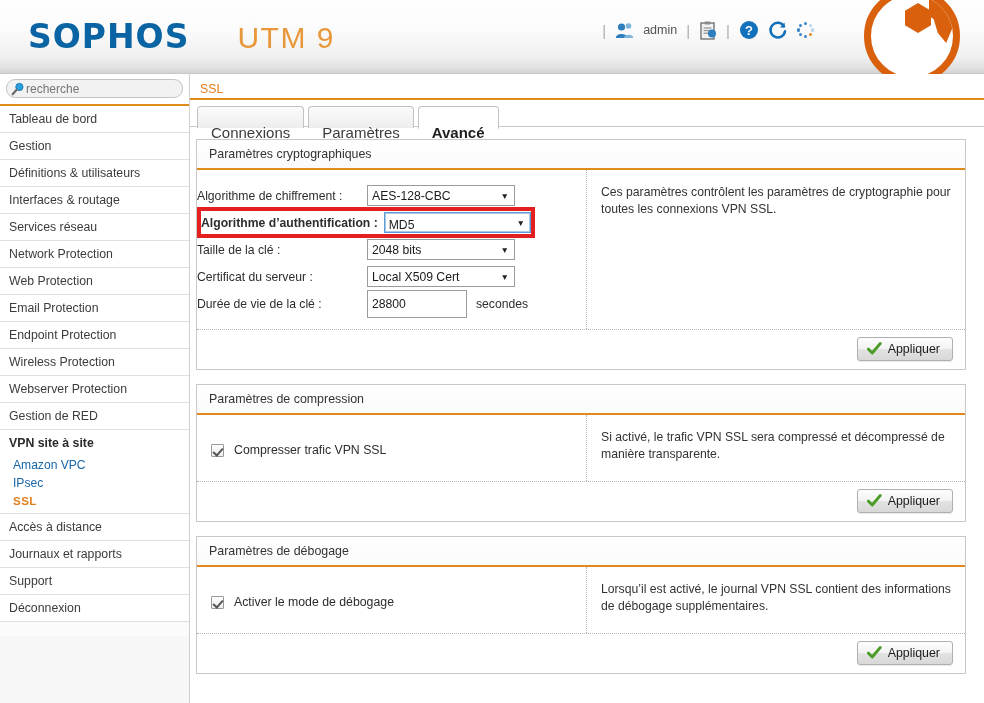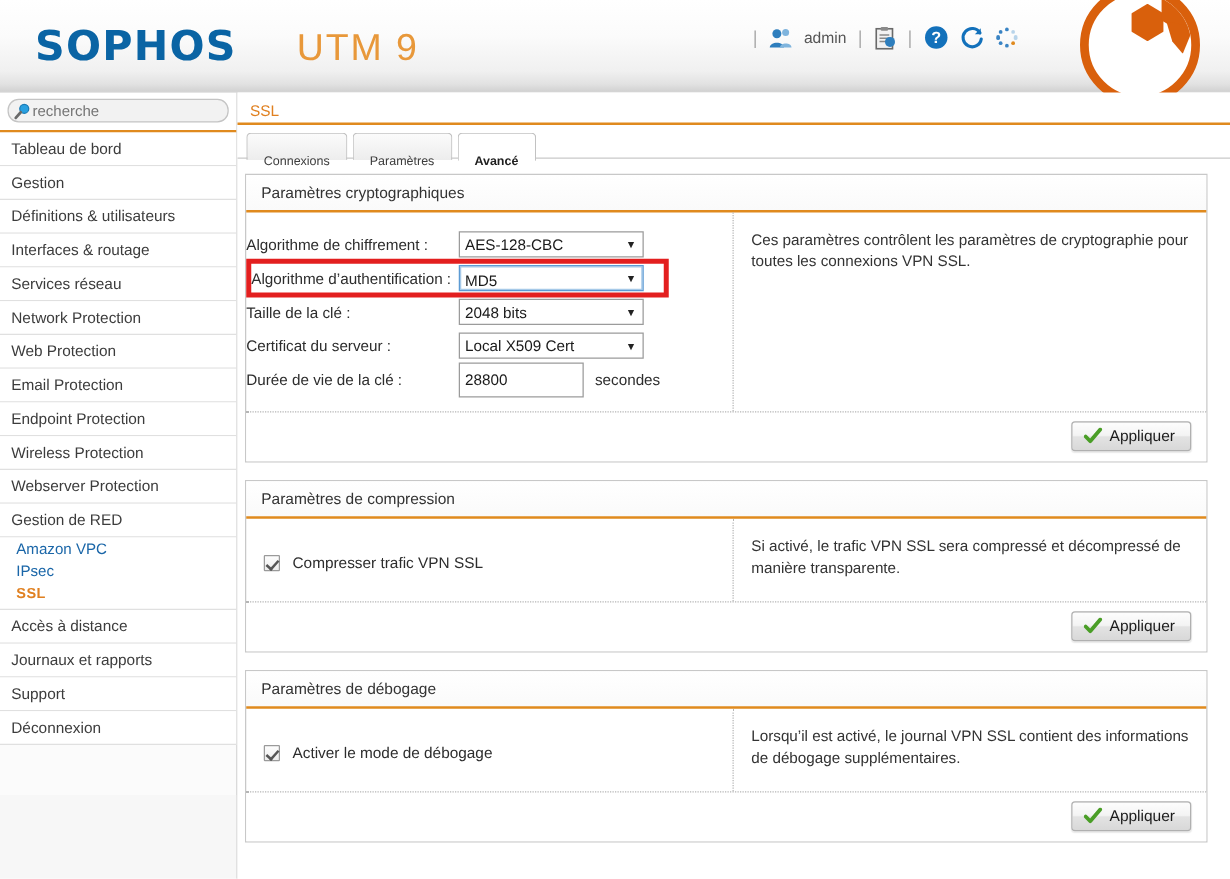--- a/index.html
+++ b/index.html
@@ -184,21 +184,21 @@
     padding: 5px 0 0 7px;
     border-bottom: 1px solid #c9c9c9;
     height: 27px;
     background: #fff;
   }
   .tab {
     border: 1px solid #c2c2c2;
     border-bottom: none;
     border-radius: 4px 4px 0 0;
     padding: 17px 13px 4px 13px;
-    font-size: 10px;
+    font-size: 15px;
     color: #3c3c3c;
     background: linear-gradient(to bottom, #fbfbfb, #ededed);
     cursor: pointer;
     position: relative;
     top: 1px;
   }
   .tab.active {
     background: #ffffff;
     font-weight: bold;
     color: #1f1f1f;
@@ -301,21 +301,21 @@
   
   .frow.highlight {
     outline: 4px solid #e31f1f;
     outline-offset: 0px;
     z-index: 3;
     background: #fff;
     margin-left: 4px;
     padding-left: 0;
     width: 330px;
   }
-  .frow.highlight .flabel { flex: 0 0 166px; }
+  .frow.highlight .flabel { flex: 0 0 166px; font-weight: bold; }
   .fsel.focused {
     border: 1px solid #5c9bd4;
     box-shadow: 0 0 0 1px #a6c9e8 inset;
     align-items: flex-end;
   }
 
   
   .checkrow {
     display: flex;
     align-items: center;
@@ -442,20 +442,21 @@
       <div class="nav-item">Interfaces &amp; routage</div>
       <div class="nav-item">Services réseau</div>
       <div class="nav-item">Network Protection</div>
       <div class="nav-item">Web Protection</div>
       <div class="nav-item">Email Protection</div>
       <div class="nav-item">Endpoint Protection</div>
       <div class="nav-item">Wireless Protection</div>
       <div class="nav-item">Webserver Protection</div>
       <div class="nav-item">Gestion de RED</div>
 
+      <div class="nav-item active-parent">VPN site à site</div>
       <div class="subnav">
         <div class="subnav-item">Amazon VPC</div>
         <div class="subnav-item">IPsec</div>
         <div class="subnav-item active">SSL</div>
       </div>
 
       <div class="nav-item">Accès à distance</div>
       <div class="nav-item">Journaux et rapports</div>
       <div class="nav-item">Support</div>
       <div class="nav-item">Déconnexion</div>

